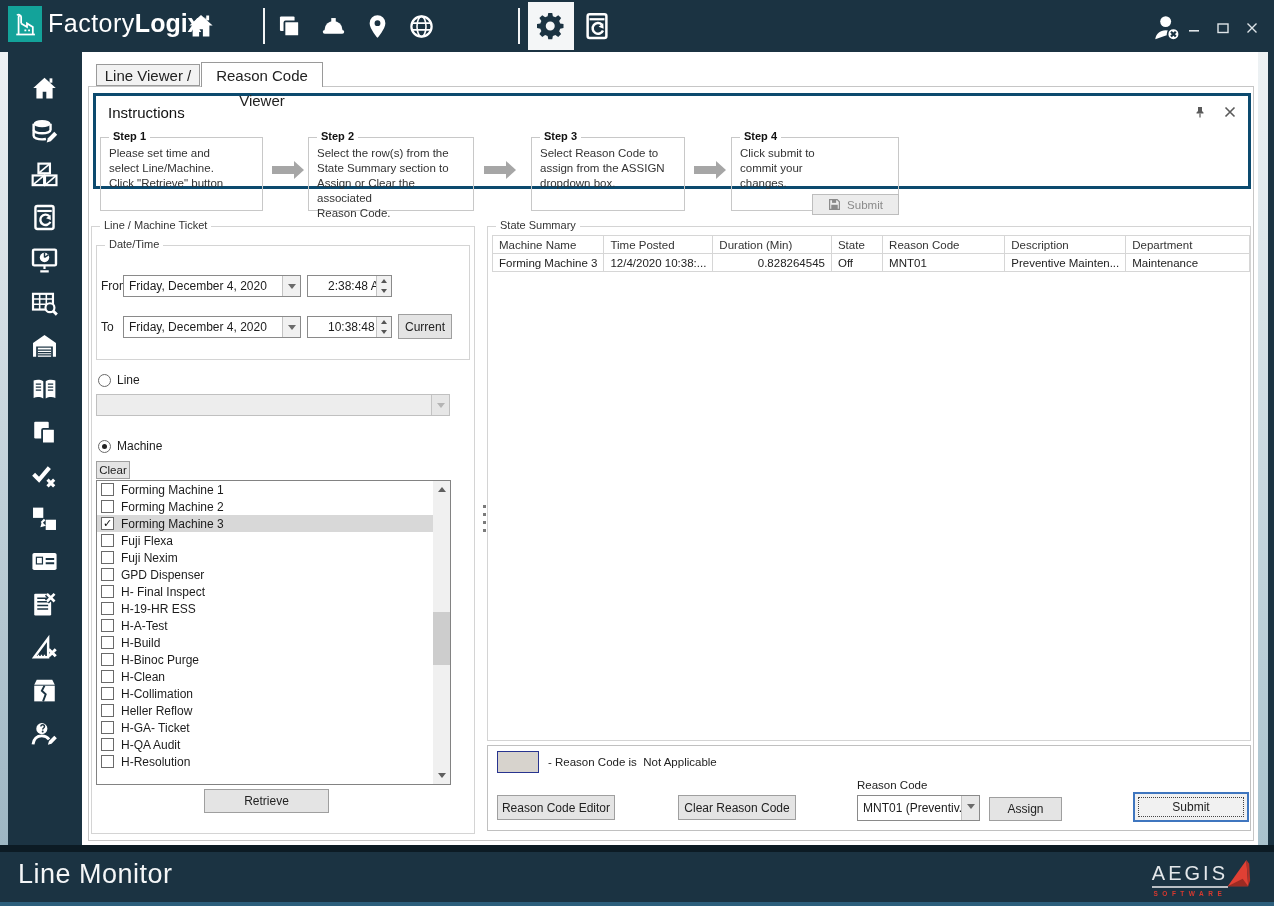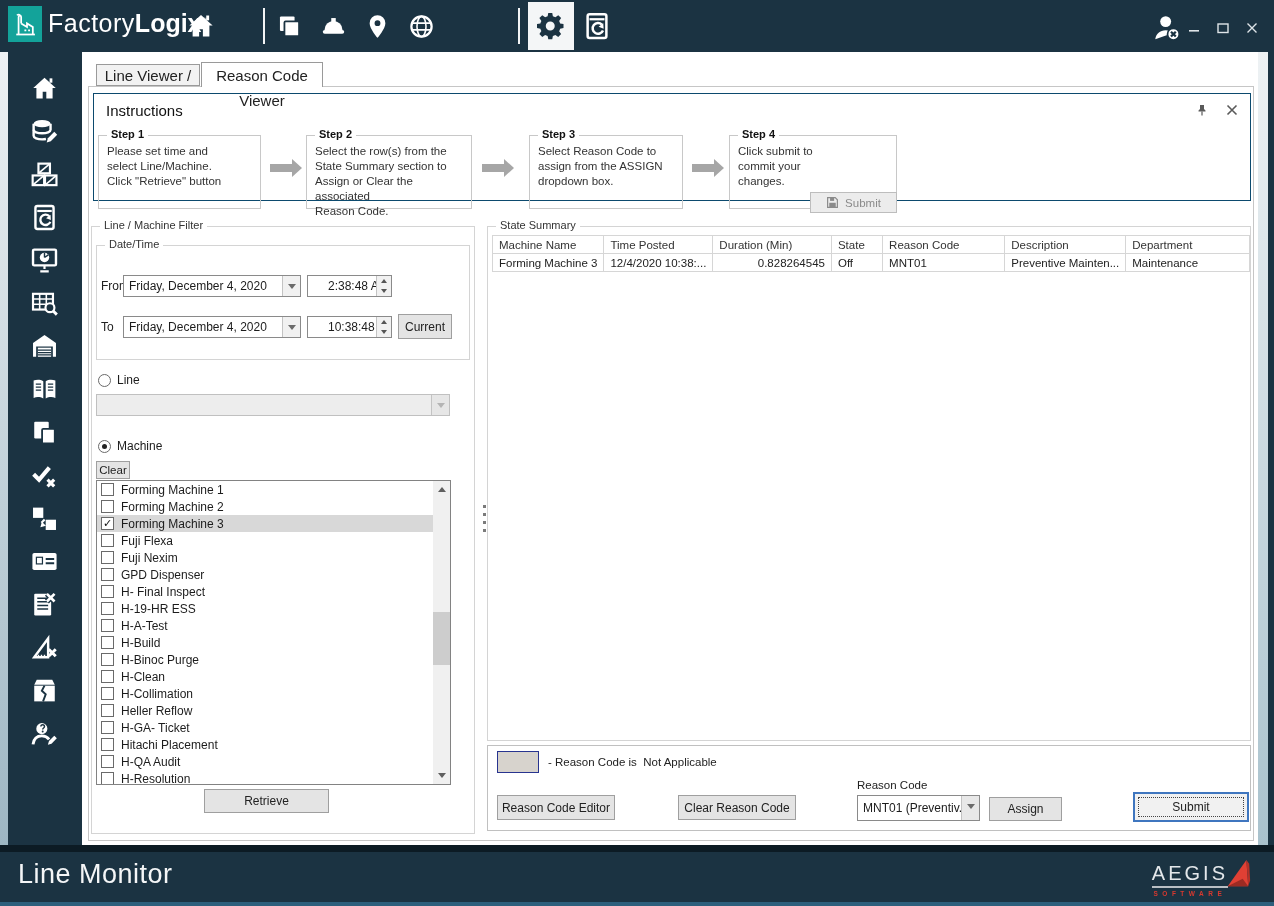--- a/index.html
+++ b/index.html
@@ -50,21 +50,21 @@
   .tab{position:absolute;font-size:15px;color:#222;text-align:center;cursor:pointer;}
   .tab.inactive{left:14px;top:12px;width:104px;height:22px;line-height:22px;background:#f2f2f2;border:1px solid #9a9a9a;}
   .tab.active{left:119px;top:10px;width:122px;height:25px;line-height:25px;background:#fff;border:1px solid #9a9a9a;border-bottom:none;z-index:3;}
   #tabpage{position:absolute;left:6px;top:34px;width:1166px;height:755px;border:1px solid #c6c6c6;background:#fff;}
 
   
   .gb{position:absolute;border:1px solid var(--gb-border);}
   .gb>.gb-label{position:absolute;top:-8px;left:8px;background:#fff;padding:0 4px;font-size:11px;color:#333;white-space:nowrap;}
 
   
-  #instructions{position:absolute;left:4px;top:6px;width:1158px;height:108px;border:1px solid #0c4a6e;text-decoration:underline;}
+  #instructions{position:absolute;left:4px;top:6px;width:1158px;height:96px;border:3px solid #0c4a6e;text-decoration:underline;}
   #instructions .ititle{position:absolute;left:12px;top:8px;font-size:15px;color:#111;}
   .panel-tools{position:absolute;right:12px;top:10px;display:flex;gap:18px;color:#5a5a5a;}
   .panel-tools svg{width:12px;height:12px;}
   .step{position:absolute;top:41px;height:74px;border:1px solid #c8c8c8;}
   .step-title{position:absolute;top:-8px;left:8px;background:#fff;padding:0 4px;font-size:11px;font-weight:700;color:#111;white-space:nowrap;}
   .step-text{padding:8px 6px 0 8px;font-size:11.5px;line-height:1.3;color:#333;white-space:pre-line;}
   .block-arrow{position:absolute;top:70px;width:22px;height:8px;background:#a6a6a6;}
   .block-arrow::after{content:'';position:absolute;left:22px;top:-5px;border-left:10px solid #a6a6a6;border-top:9px solid transparent;border-bottom:9px solid transparent;}
   .btn{background:var(--btn-bg);border:1px solid var(--btn-border);font-size:12px;color:#222;text-align:center;cursor:pointer;display:flex;align-items:center;justify-content:center;gap:6px;}
   #step-submit{position:absolute;left:716px;top:98px;width:87px;height:21px;color:#8a8a8a;background:#ececec;border-color:#bdbdbd;font-size:11.5px;}
@@ -409,21 +409,21 @@
           <svg viewBox="0 0 24 24">
               <path d="M3 3h14l4 4v14H3z" fill="none" stroke="#8a8a8a" stroke-width="2.2"></path>
               <rect x="7.5" y="3.5" width="7.5" height="5.5" fill="#8a8a8a"></rect>
               <rect x="6" y="12.5" width="12" height="8" fill="#8a8a8a"></rect>
             </svg>
           <span>Submit</span>
         </button>
       </div>
 
       <div id="filter-gb" class="gb">
-        <div class="gb-label">Line / Machine Filter</div>
+        <div class="gb-label">Line / Machine Ticket</div>
 
         <div id="datetime-gb" class="gb">
           <div class="gb-label">Date/Time</div>
           <div class="dt-label" style="left:4px;top:33px">From</div>
           <div class="combo" style="left:26px;top:29px;width:178px;height:22px"><span>Friday, December 4, 2020</span><span class="dd"></span></div>
           <div class="spin" style="left:210px;top:29px;width:85px;height:22px"><span>2:38:48 AM</span><span class="arrows">
                 <span class="up"></span>
                 <span class="dn"></span>
               </span></div>
           <div class="dt-label" style="left:4px;top:74px">To</div>
@@ -501,24 +501,20 @@
               <span class="cb"></span>
               <span>H-Collimation</span>
             </div>
             <div class="mrow">
               <span class="cb"></span>
               <span>Heller Reflow</span>
             </div>
             <div class="mrow">
               <span class="cb"></span>
               <span>H-GA- Ticket</span>
-            </div>
-            <div class="mrow">
-              <span class="cb"></span>
-              <span>Hitachi Placement</span>
             </div>
             <div class="mrow">
               <span class="cb"></span>
               <span>H-QA Audit</span>
             </div>
             <div class="mrow">
               <span class="cb"></span>
               <span>H-Resolution</span>
             </div>
             <div class="scrollbar">

